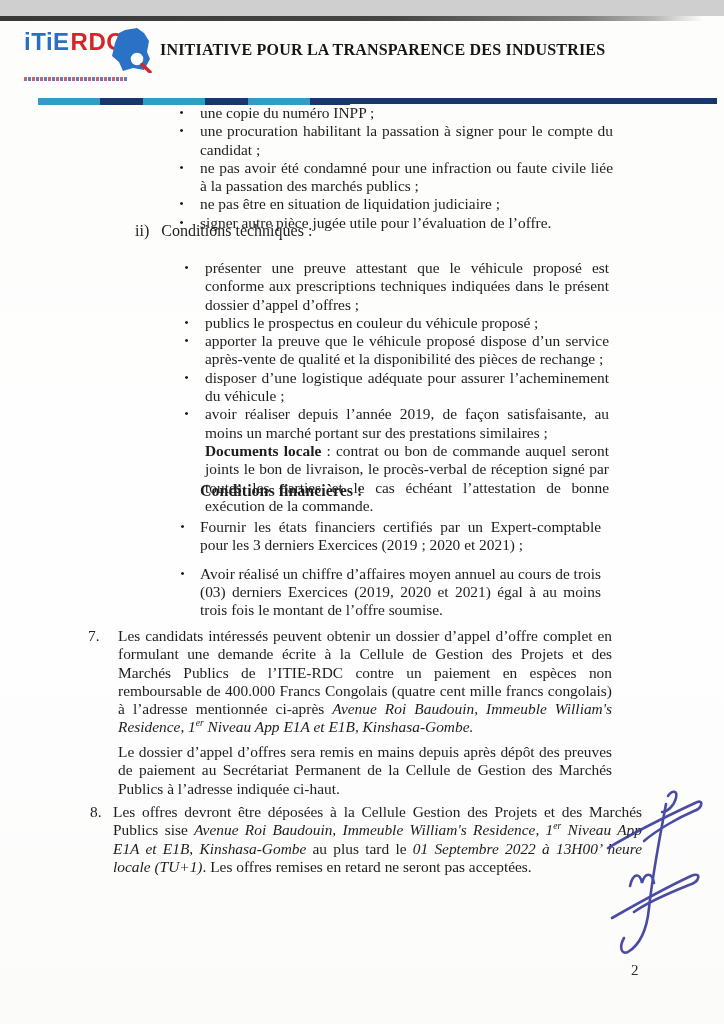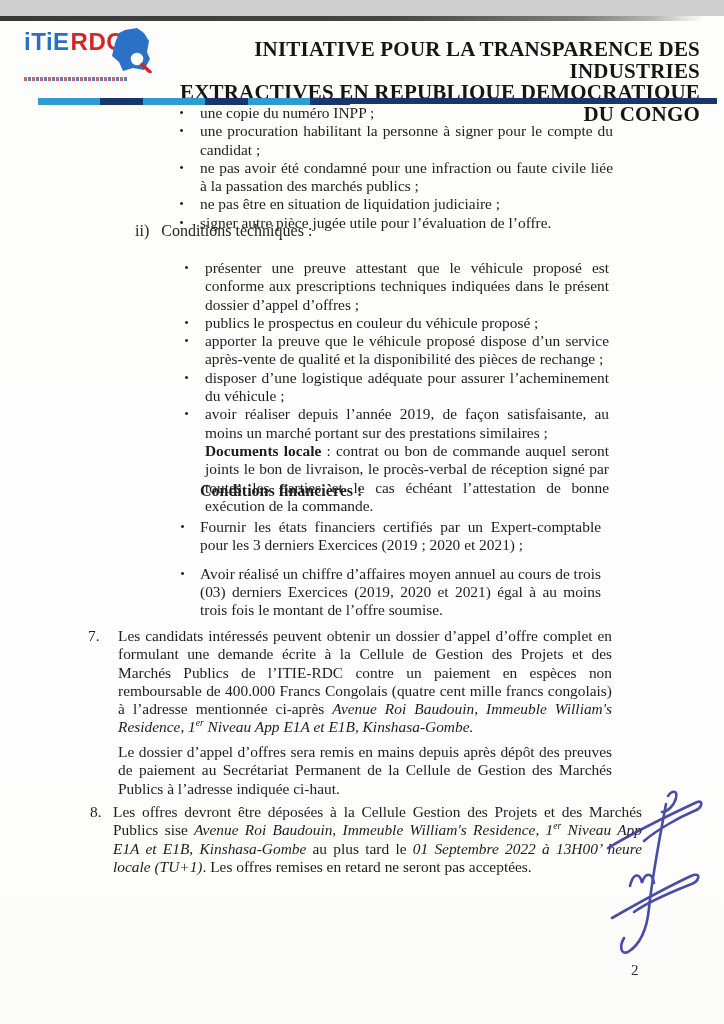--- a/index.html
+++ b/index.html
@@ -18,22 +18,22 @@
   .logo-row{display:flex;align-items:flex-start;}
   .logo-text{font-family:"Liberation Sans",sans-serif;font-weight:bold;font-size:24px;letter-spacing:.5px;line-height:26px;}
   .logo-itie{color:#2b6fc4;}
   .logo-rdc{color:#d3262c;margin-left:1px;}
   .logo-map{margin-left:-14px;margin-top:-2px;}
   .logo-tagline{
     width:104px;height:4px;margin-top:0px;opacity:.8;
     background:repeating-linear-gradient(90deg,#c23a3a 0 3px,#ffffff 3px 4px,#3a57c2 4px 7px,#ffffff 7px 8px);
   }
   .doc-title{
-    position:absolute;left:160px;top:23px;width:540px;text-align:right;
-    font-weight:bold;font-size:21px;line-height:21.5px;color:#151515;letter-spacing:.2px;
+    position:absolute;left:160px;top:23px;width:540px;text-align:left;
+    font-weight:bold;font-size:16px;line-height:21.5px;color:#151515;letter-spacing:.2px;
   }
   .divider{position:absolute;top:82px;left:38px;width:679px;height:7px;display:flex;}
   .divider .seg-left{
     width:312px;height:7px;
     background:repeating-linear-gradient(90deg,#2f9cc9 0 62px,#17366e 62px 105px);
   }
   .divider .seg-right{flex:1;height:6px;margin-top:0px;background:#17366e;}
   
   .txt{font-size:15.4px;line-height:18.3px;}
   .just{text-align:justify;text-align-last:left;}
@@ -70,36 +70,35 @@
           <circle cx="27" cy="32" r="7.5" fill="#ffffff" stroke="#2b72c6" stroke-width="2.5"></circle>
           <line x1="32" y1="37.5" x2="40" y2="45" stroke="#d3262c" stroke-width="3.5" stroke-linecap="round"></line>
         </svg>
       </span>
     </div>
     <div class="logo-tagline"></div>
   </div>
 
   <div class="doc-title">
     <div>INITIATIVE POUR LA TRANSPARENCE DES INDUSTRIES</div>
-    <div>EXTRACTIVES EN REPUBLIQUE DEMOCRATIQUE DU CONGO</div>
   </div>
 
   <div class="divider">
     <div class="seg-left"></div>
     <div class="seg-right"></div>
   </div>
 
   <div class="list txt" style="left:163px;top:88px;width:450px;">
     <div class="b-row">
       <span class="b-col">•</span>
       <span class="b-text just">une copie du numéro INPP ;</span>
     </div>
     <div class="b-row">
       <span class="b-col">•</span>
-      <span class="b-text just">une procuration habilitant la personne à signer pour le compte du candidat ;</span>
+      <span class="b-text just">une procuration habilitant la passation à signer pour le compte du candidat ;</span>
     </div>
     <div class="b-row">
       <span class="b-col">•</span>
       <span class="b-text just">ne pas avoir été condamné pour une infraction ou faute civile liée à la passation des marchés publics ;</span>
     </div>
     <div class="b-row">
       <span class="b-col">•</span>
       <span class="b-text just">ne pas être en situation de liquidation judiciaire ;</span>
     </div>
     <div class="b-row">

